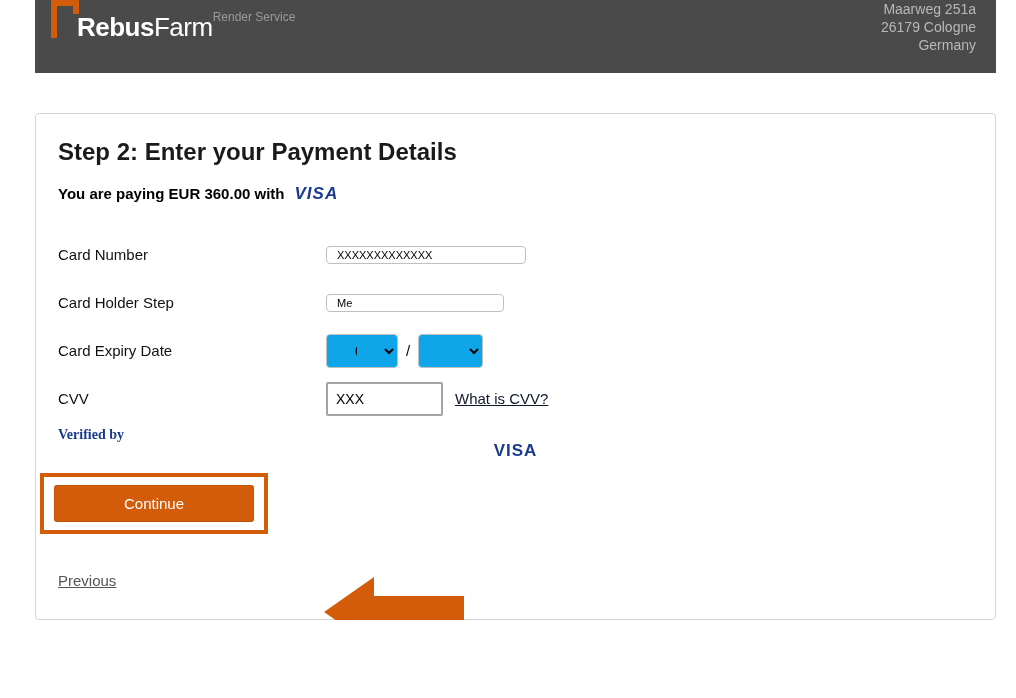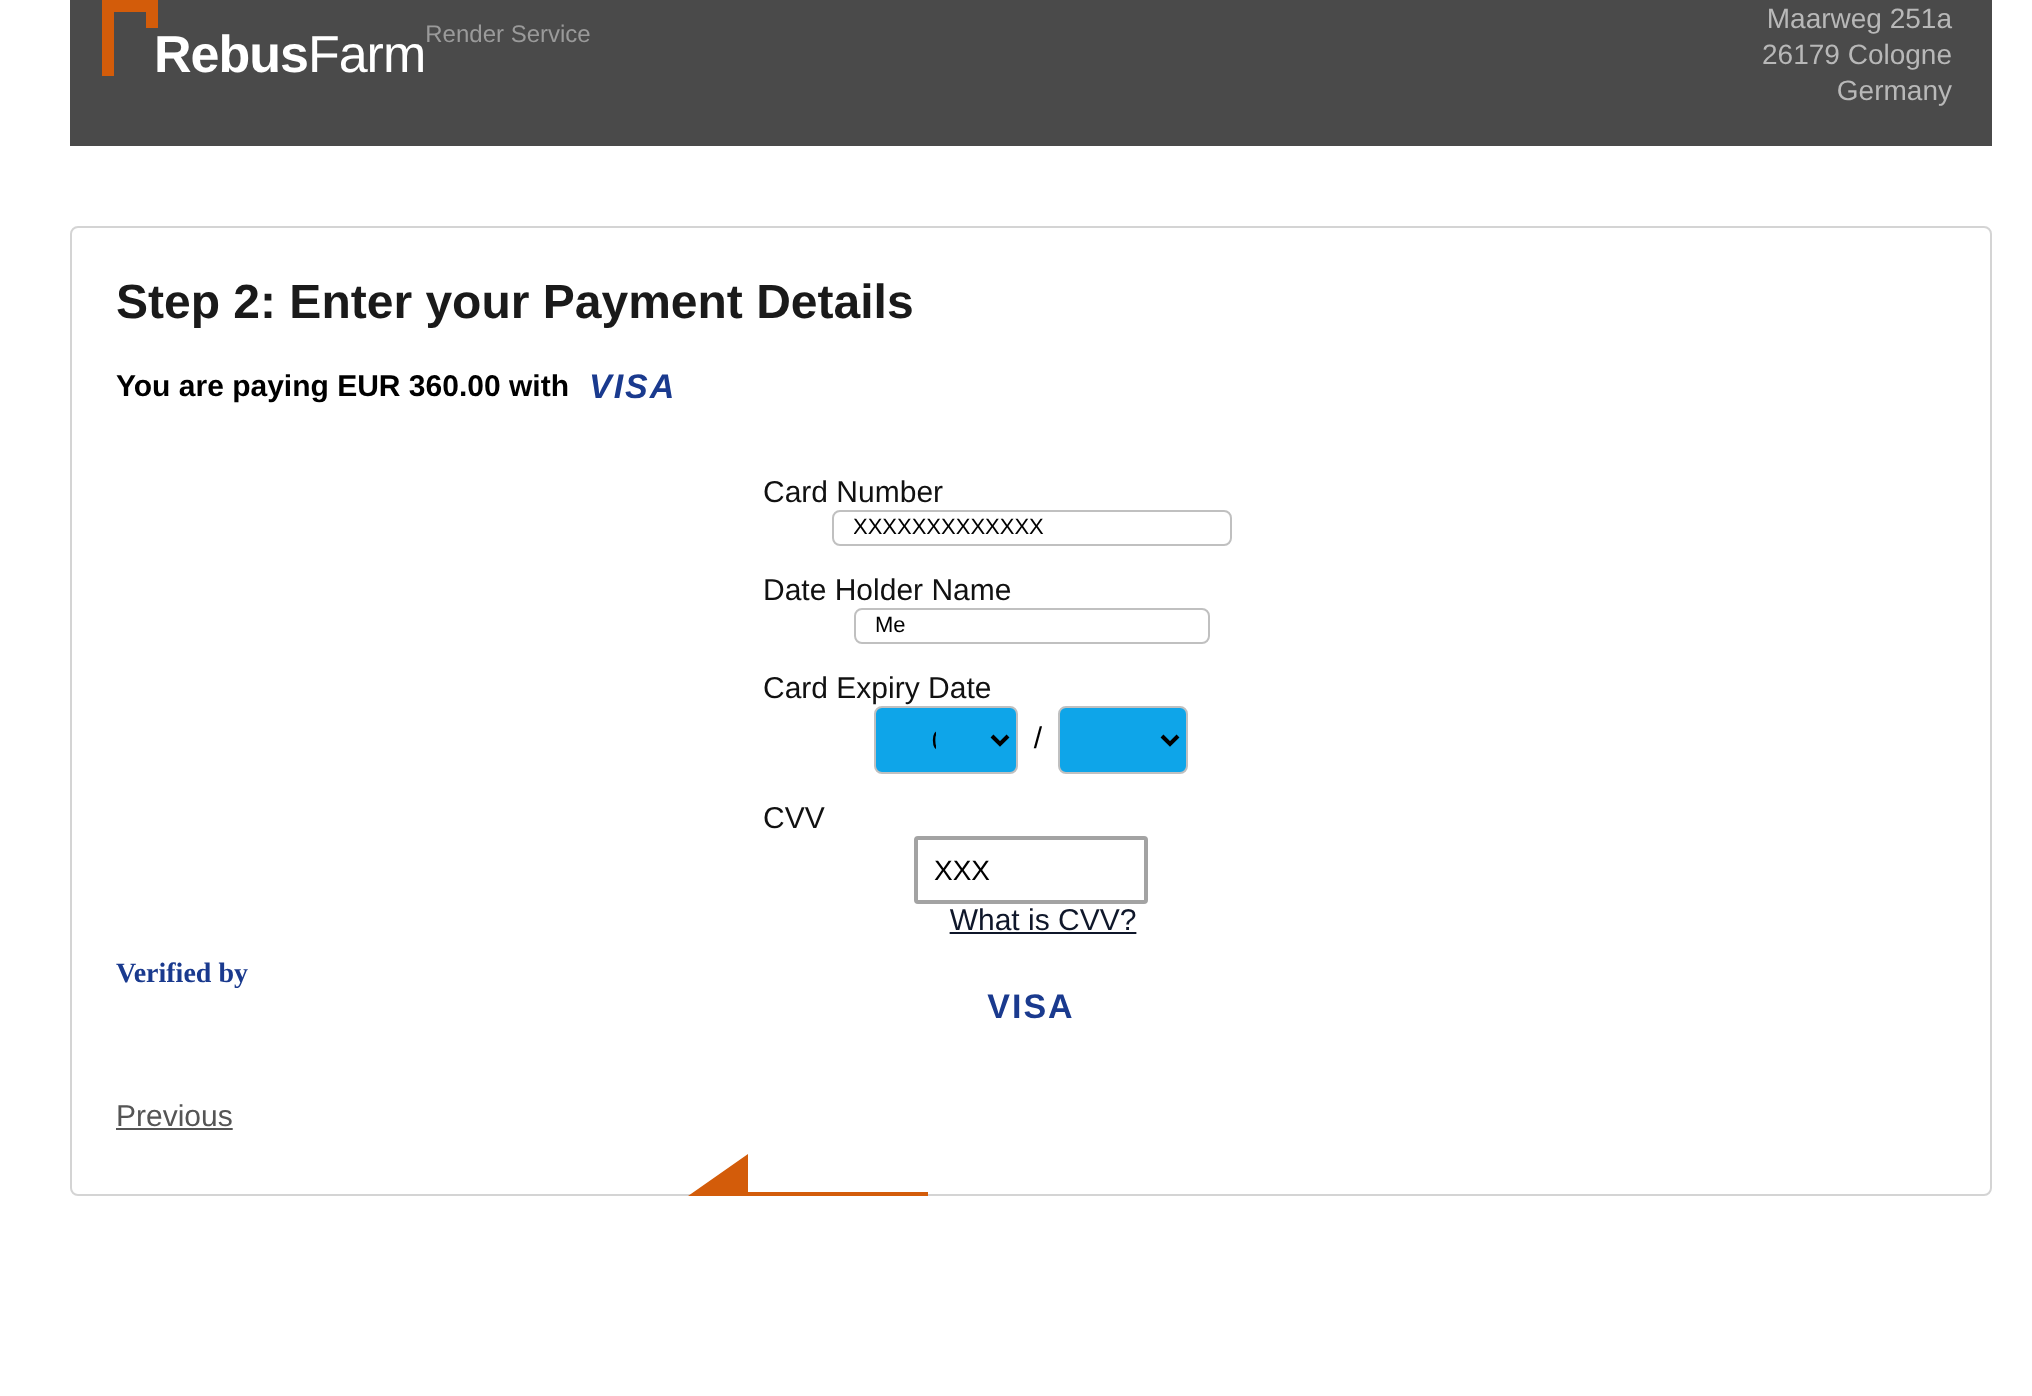--- a/index.html
+++ b/index.html
@@ -79,21 +79,20 @@
       font-weight: 900;
       color: #1a3a8e;
       font-size: 17px;
       letter-spacing: 1px;
     }
     .form-row {
       display: flex;
       align-items: center;
       margin-bottom: 14px;
       min-height: 34px;
-      flex-direction: column;
     }
     .form-label {
       width: 268px;
       font-size: 15px;
       color: #111;
     }
     .text-input {
       border: 1px solid #c0c0c0;
       border-radius: 4px;
       padding: 6px 10px;
@@ -214,21 +213,21 @@
     </span>
     <span class="visa-badge">VISA</span>
   </div>
 
   <div class="form-row">
     <label class="form-label">Card Number</label>
     <input class="text-input" type="text" value="XXXXXXXXXXXXX" style="">
   </div>
 
   <div class="form-row">
-    <label class="form-label">Date Holder Name</label>
+    <label class="form-label">Card Holder Step</label>
     <input class="text-input" type="text" style="width: 178px;" value="Me">
   </div>
 
   <div class="form-row">
     <label class="form-label">Card Expiry Date</label>
     <div class="expiry-wrap">
       <select class="select-input" style="width:72px">
         <option>06</option>
       </select>
       <span class="sep">/</span>
@@ -244,20 +243,23 @@
     <a href="#" class="cvv-link">What is CVV?</a>
   </div>
 
   <div class="verified-badge">
     <div class="verified-visa">
       <span>Verified by</span>
       <span class="v2">VISA</span>
     </div>
   </div>
 
+  <div class="continue-wrap">
+    <button class="continue-btn">Continue</button>
+  </div>
 
   <svg class="arrow" width="140" height="80" viewBox="0 0 140 80">
     <polygon points="0,40 50,5 50,24 140,24 140,56 50,56 50,75" fill="#d35c0a"></polygon>
   </svg>
 
   <div class="previous">
     <a href="#">Previous</a>
   </div>
 </div>
 

